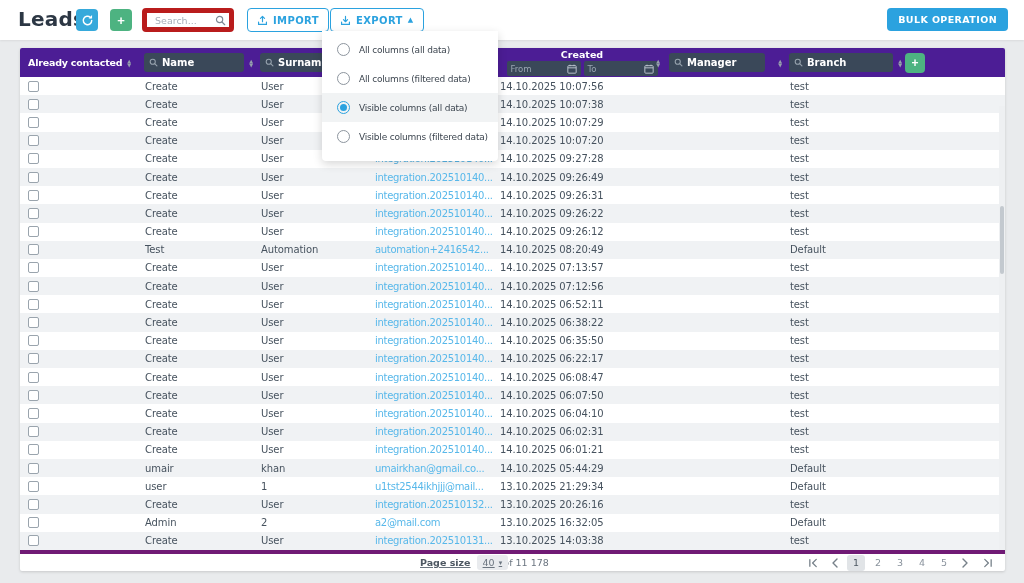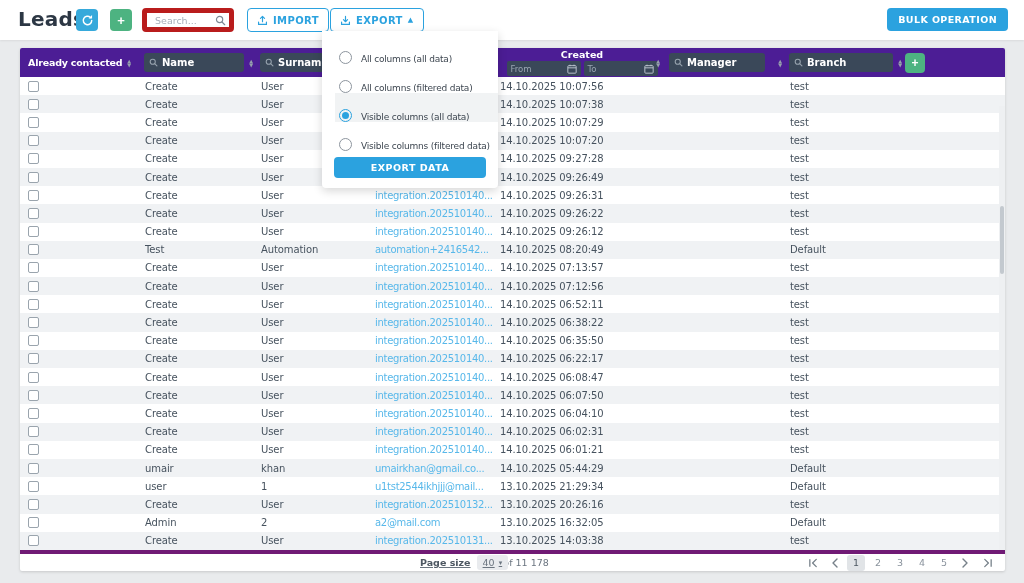--- a/index.html
+++ b/index.html
@@ -76,21 +76,21 @@
   .psbox .caret-dn{font-size:7px;color:#6b7580;}
   .pager{position:absolute;right:8px;display:flex;align-items:center;gap:2px;}
   .pgbtn{width:20px;height:16px;display:flex;align-items:center;justify-content:center;background:none;
          border:none;cursor:pointer;color:#768089;}
   .pgnum{width:18px;height:16px;display:flex;align-items:center;justify-content:center;font-size:9.5px;
          color:#8a939d;border-radius:3px;cursor:pointer;}
   .pgnum.on{background:#e1e4e7;color:#4d5762;}
   
   .menu{position:absolute;left:322px;top:31px;width:176px;background:#fff;border-radius:0 0 4px 4px;
         box-shadow:0 3px 10px rgba(0,0,0,.16);z-index:50;padding:4px 0 10px;}
-  .menu-item{height:29px;display:flex;align-items:flex-end;gap:9px;padding-left:4px;cursor:pointer;margin-left:13px;}
+  .menu-item{height:29px;display:flex;align-items:center;gap:9px;padding-left:15px;cursor:pointer;}
   .menu-item.on{background:#f1f3f4;}
   .radio{width:13px;height:13px;border:1.5px solid #8d959e;border-radius:50%;position:relative;flex:0 0 auto;}
   .menu-item.on .radio{border-color:#2ba2df;}
   .menu-item.on .radio::after{content:"";position:absolute;left:2px;top:2px;width:7px;height:7px;
         border-radius:50%;background:#2ba2df;}
   .menu-item .mlabel{font-size:9px;letter-spacing:-.2px;color:#3d4650;white-space:nowrap;}
   .menu-btn{display:block;margin:6px 12px 0;width:calc(100% - 24px);height:21px;background:#2ba2df;border:none;
         border-radius:4px;color:#fff;font-size:9.5px;font-weight:bold;letter-spacing:.5px;cursor:pointer;font-family:inherit;}
   svg{display:block;}
 </style>
@@ -632,14 +632,13 @@
       </div>
       <div class="menu-item on">
         <span class="radio on"></span>
         <span class="mlabel">Visible columns (all data)</span>
       </div>
       <div class="menu-item alt">
         <span class="radio"></span>
         <span class="mlabel">Visible columns (filtered data)</span>
       </div>
     </div>
-  <button class="menu-btn">EXPORT DATA</button>
 </div>
 
 </body></html>

